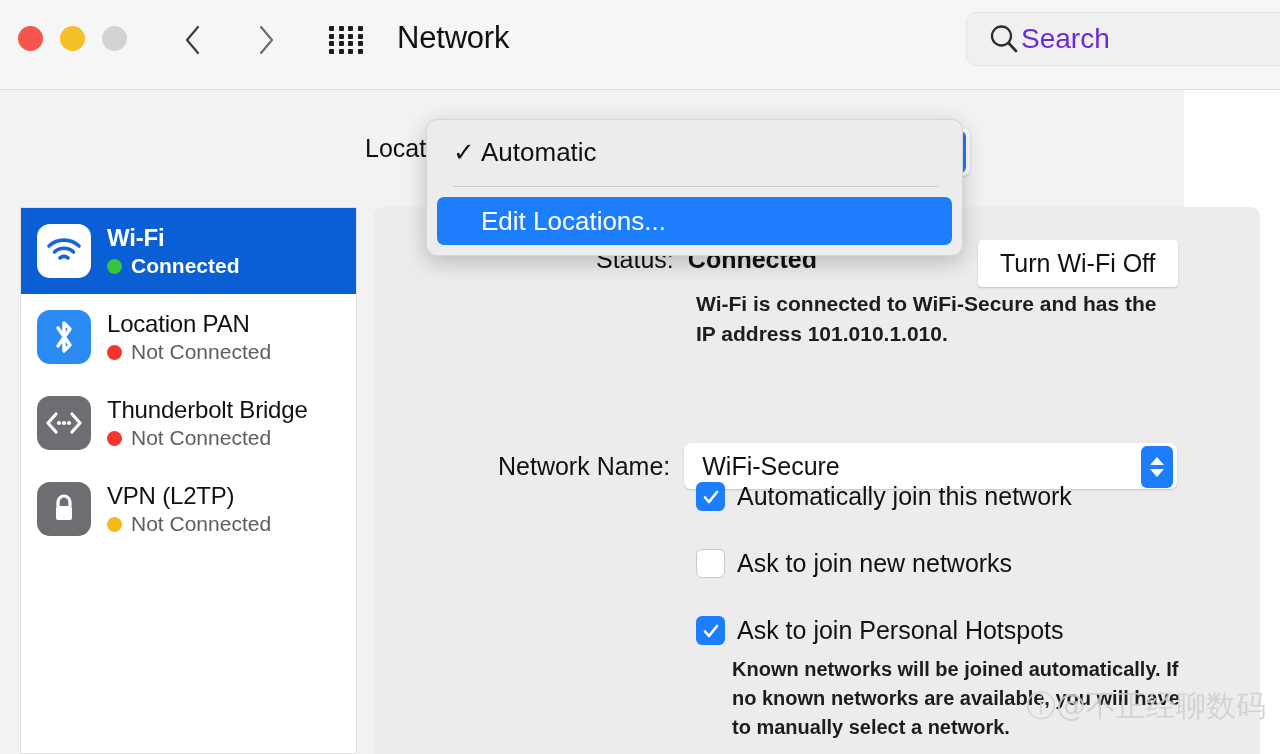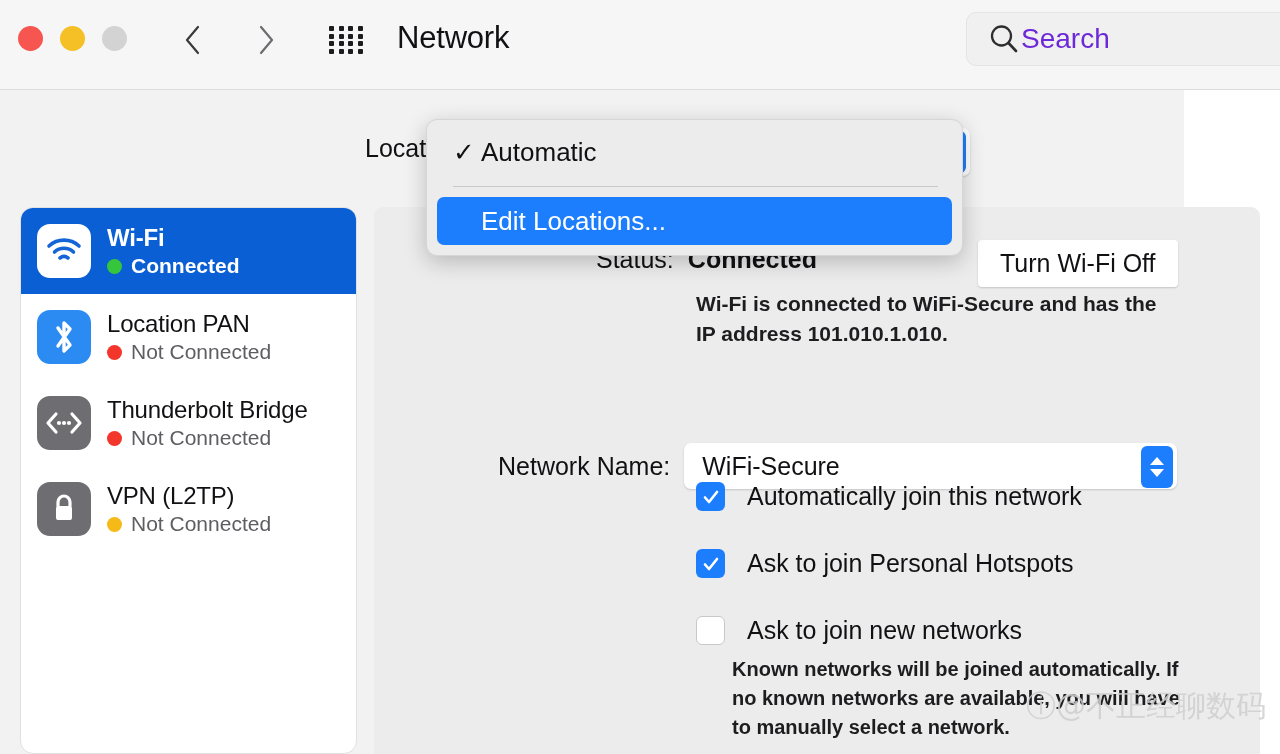--- a/index.html
+++ b/index.html
@@ -105,21 +105,21 @@
   }
   .stepper i.up   { border-bottom: 8px solid #fff; }
   .stepper i.down { border-top: 8px solid #fff; }
 
   
   .sidebar {
     position: absolute; left: 20px; top: 207px;
     width: 337px; height: 547px;
     background: #ffffff;
     border: 1px solid #e0e0e0;
-    border-radius: 13px;
+    border-radius: 1px;
     overflow: hidden;
   }
   .srow {
     display: flex; align-items: center;
     height: 86px;
     padding-left: 16px;
     gap: 16px;
   }
   .srow.selected { background: #0a5fd4; }
   .sicon {
@@ -182,21 +182,21 @@
     background: #ffffff;
     border-radius: 7px;
     box-shadow: 0 1px 2px rgba(0,0,0,.17);
     display: flex; align-items: center;
     padding-left: 18px;
     font-size: 25px; color: #111114;
   }
 
   .checks { position: absolute; left: 322px; top: 275px; }
   .chkrow {
-    display: flex; align-items: center; gap: 22px;
+    display: flex; align-items: center; gap: 12px;
     margin-bottom: 38px;
   }
   .chkbox {
     width: 29px; height: 29px; border-radius: 6px; flex: 0 0 auto;
     display: flex; align-items: center; justify-content: center;
   }
   .chkbox.on  { background: #1d7efd; }
   .chkbox.off { background: #ffffff; border: 1px solid #c8c8c8; }
   .chklabel { font-size: 25px; color: #111114; white-space: nowrap; }
 
@@ -405,31 +405,31 @@
     <div class="checks">
       <div class="chkrow">
         <span class="chkbox on">
           <svg width="20" height="20" viewBox="0 0 20 20">
               <polyline points="4,10.5 8,15 16,5" fill="none" stroke="#ffffff" stroke-width="2.6" stroke-linecap="round" stroke-linejoin="round"></polyline>
             </svg>
         </span>
         <span class="chklabel">Automatically join this network</span>
       </div>
       <div class="chkrow">
+        <span class="chkbox off"></span>
+        <span class="chklabel">Ask to join new networks</span>
+      </div>
+      <div class="chkrow">
         <span class="chkbox on">
           <svg width="20" height="20" viewBox="0 0 20 20">
               <polyline points="4,10.5 8,15 16,5" fill="none" stroke="#ffffff" stroke-width="2.6" stroke-linecap="round" stroke-linejoin="round"></polyline>
             </svg>
         </span>
         <span class="chklabel">Ask to join Personal Hotspots</span>
       </div>
-      <div class="chkrow">
-        <span class="chkbox off"></span>
-        <span class="chklabel">Ask to join new networks</span>
-      </div>
     </div>
 
     <div class="footnote">Known networks will be joined automatically. If no known networks are available, you will have to manually select a network.</div>
   </div>
 
   <div class="menu">
     <div class="mitem">
       <span class="mcheck">✓</span>
       <span>Automatic</span>
     </div>

